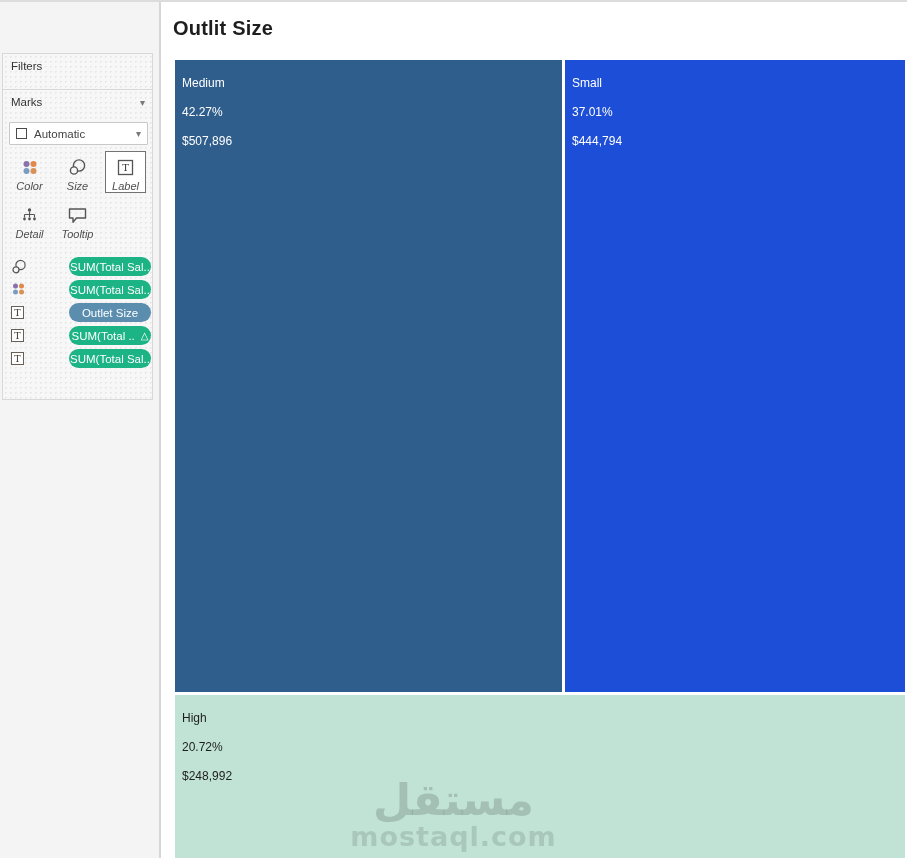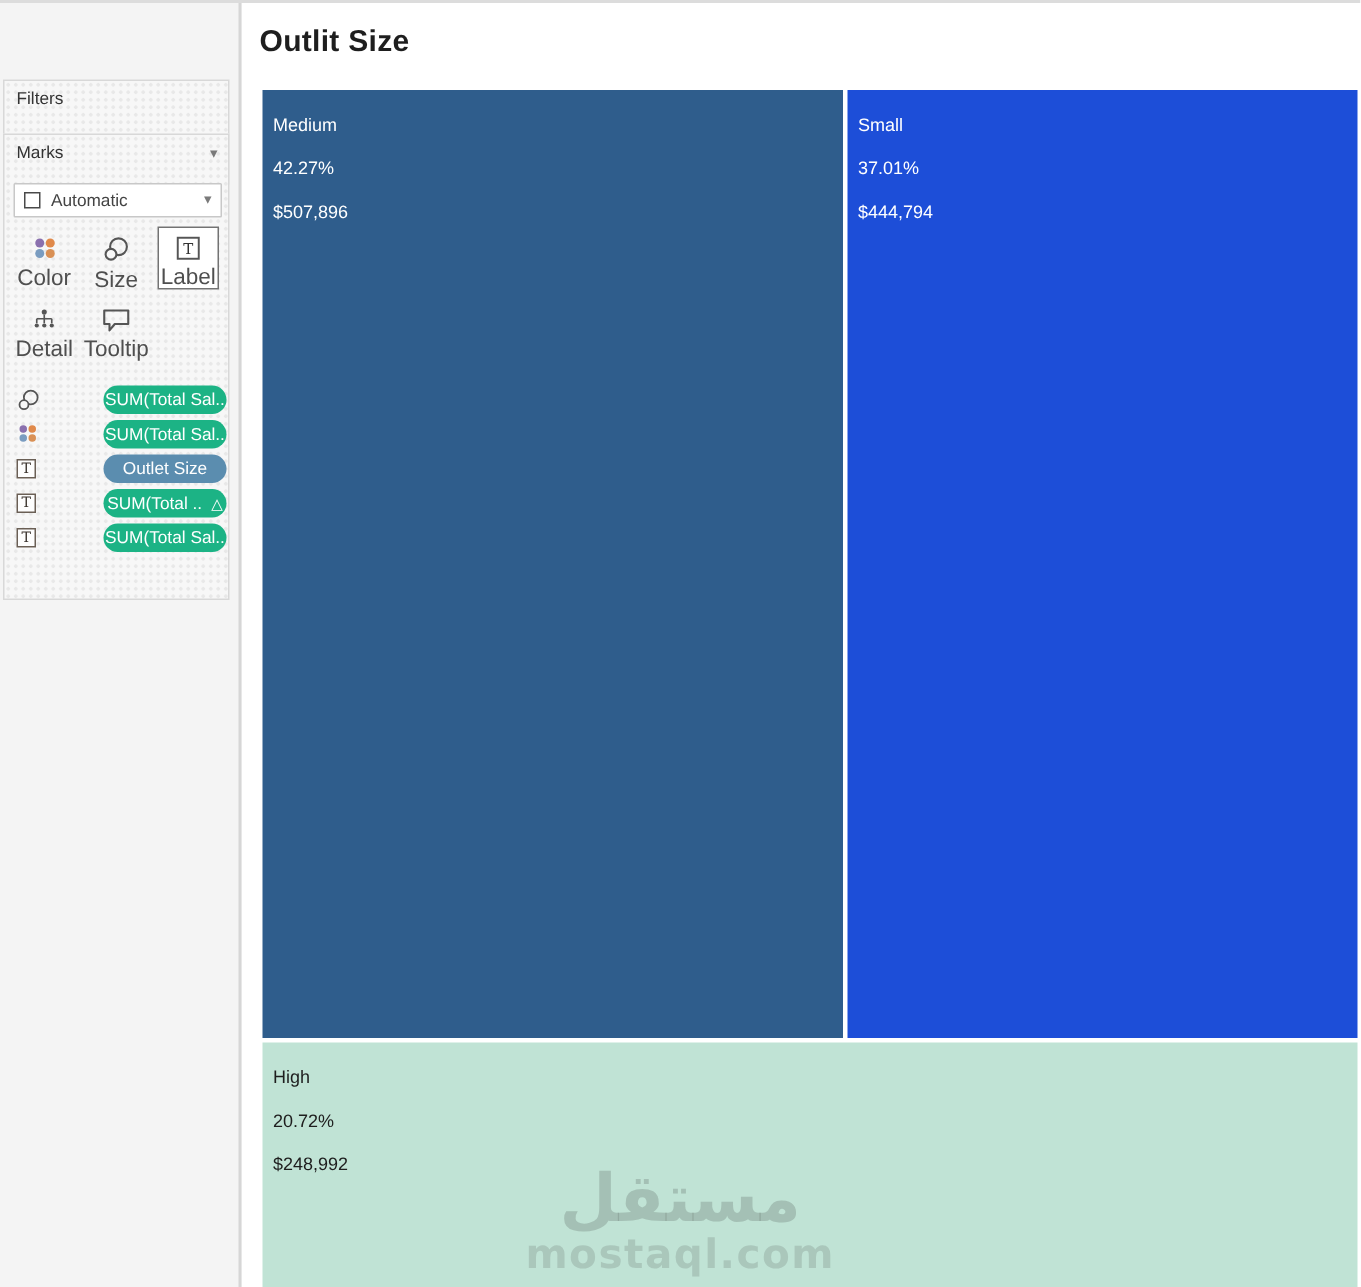--- a/index.html
+++ b/index.html
@@ -23,21 +23,21 @@
   .mark-type-dropdown { position:absolute; left:6px; top:32px; width:139px; height:23px;
           background:#ffffff; border:1px solid #c8c8c8; border-radius:1px;
           display:flex; align-items:center; padding:0 6px; gap:7px; cursor:pointer; }
   .mark-type-dropdown .sq { width:11px; height:11px; border:1.5px solid #4a4a4a; background:#fff; }
   .mark-type-dropdown .mt-label { font-size:11.5px; color:#444; flex:1; }
 
   .mark-btn { position:absolute; width:41px; height:42px; background:transparent;
           border:1px solid transparent; display:flex; flex-direction:column;
           align-items:center; justify-content:flex-start; padding-top:5px; cursor:pointer; }
   .mark-btn .ic { height:22px; display:flex; align-items:center; justify-content:center; }
-  .mark-btn .bl { font-size:15px; color:#4f4f4f; margin-top:2px; }
+  .mark-btn .bl { font-size:11px; color:#4f4f4f; margin-top:2px;font-style:italic; }
   .mark-btn.selected { background:#ffffff; border:1.5px solid #737373; }
   .btn-color  { left:6px;  top:61px; }
   .btn-size   { left:54px; top:61px; }
   .btn-label  { left:102px;top:61px; }
   .btn-detail { left:6px;  top:109px; }
   .btn-tooltip{ left:54px; top:109px; }
 
   .pill-row { position:absolute; left:8px; width:140px; height:19px;
               display:flex; align-items:center; }
   .pill-icons { width:22px; display:flex; align-items:center; justify-content:flex-start; }

